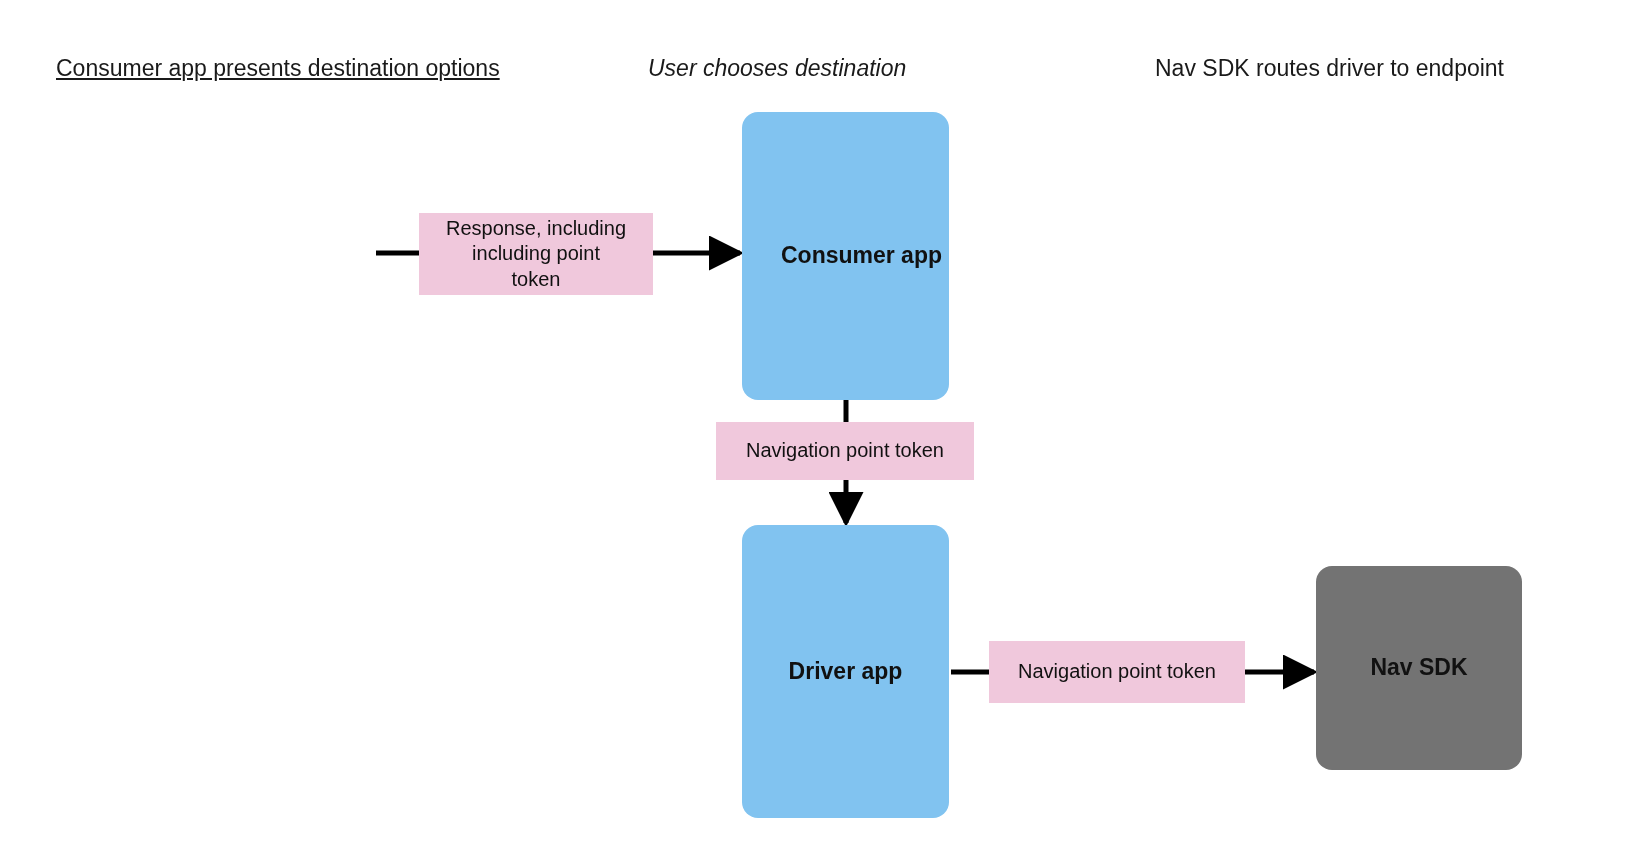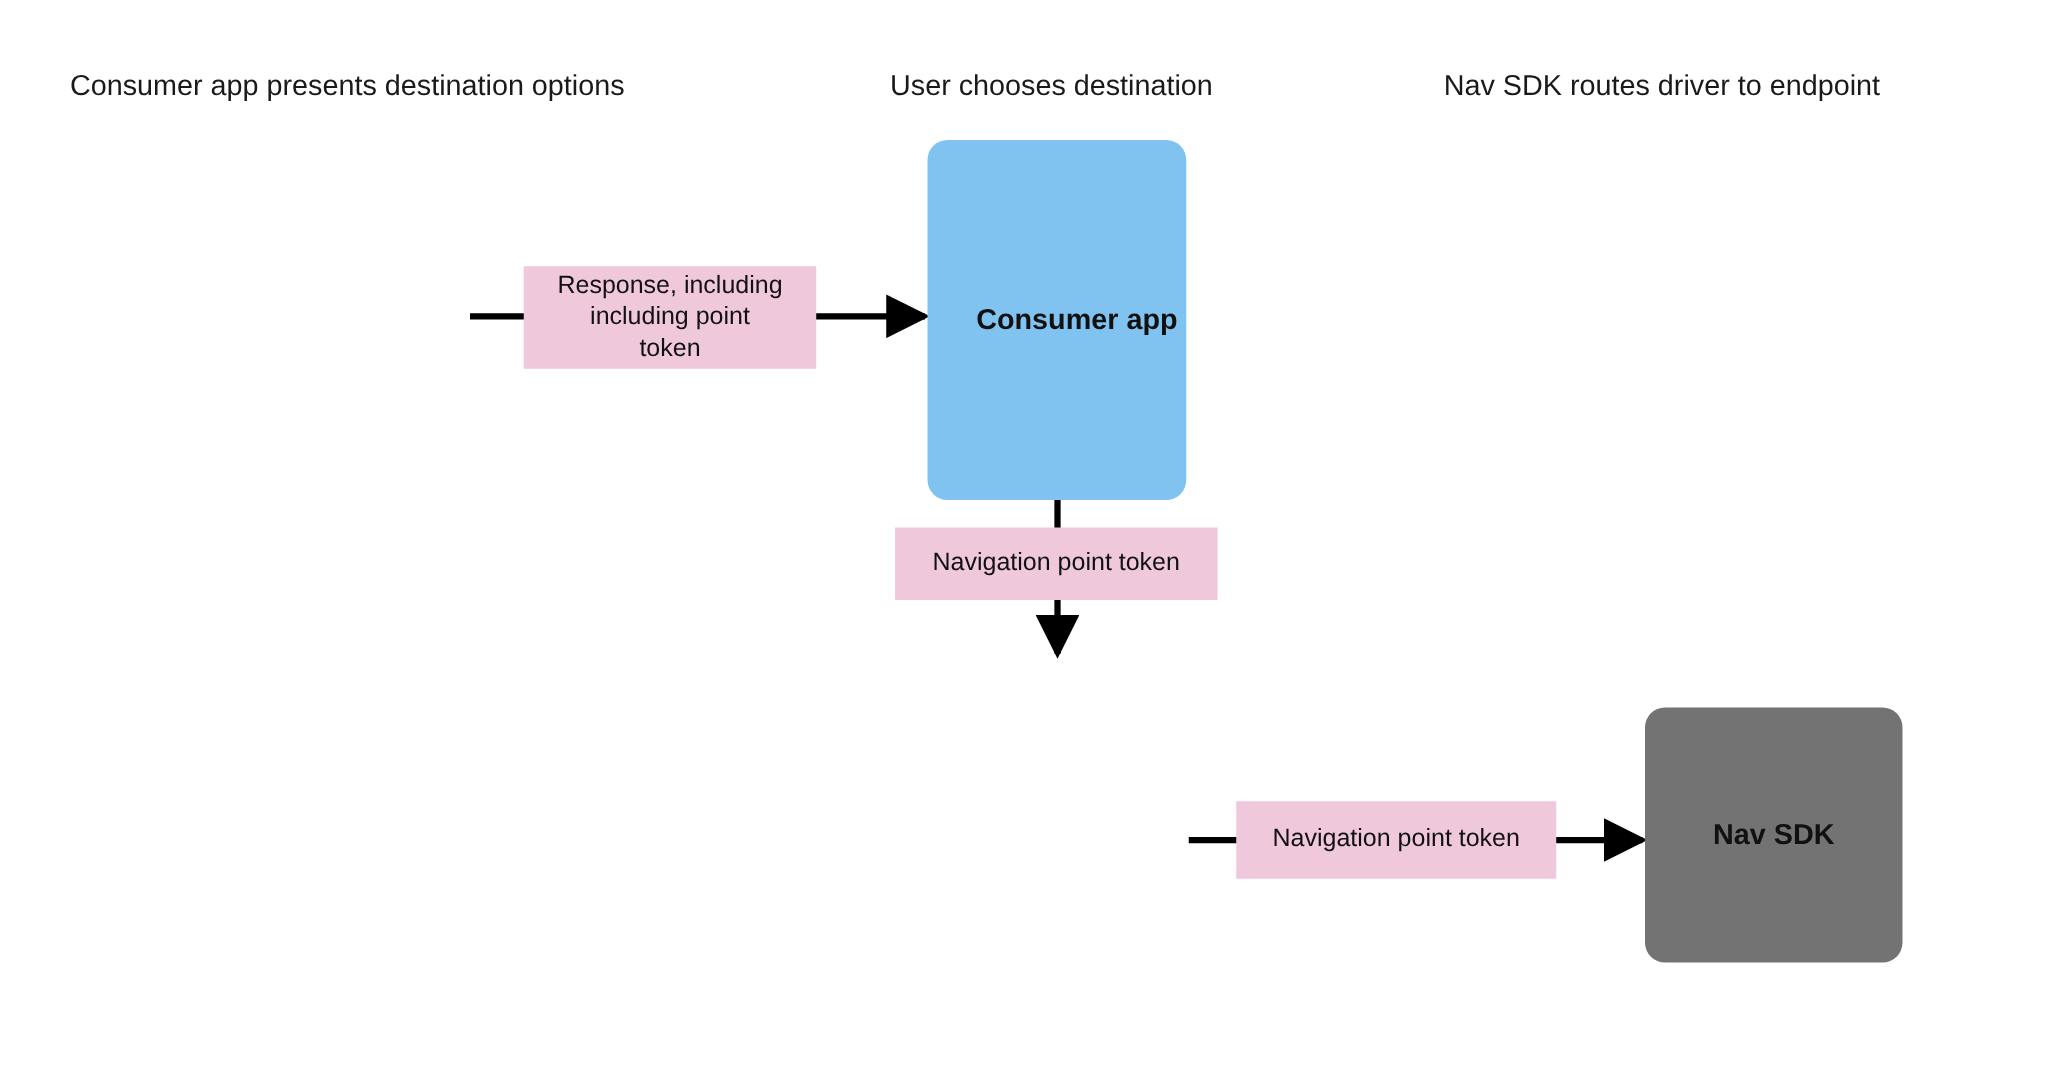--- a/index.html
+++ b/index.html
@@ -73,23 +73,23 @@
     height: 868px;
     pointer-events: none;
     overflow: visible;
   }
 </style>
 </head>
 <body>
 
 <div id="canvas">
 
-  <div class="col-heading" style="left:56px; top:57px;">Consumer app presents destination options</div>
+  <div class="col-heading" style="left:56px; top:57px;text-decoration:underline;">Consumer app presents destination options</div>
 
-  <div class="col-heading" style="left:712px; top:57px;">User chooses destination</div>
+  <div class="col-heading" style="left:648px; top:57px;font-style:italic;">User chooses destination</div>
 
   <div class="col-heading" style="left:1155px; top:57px;">Nav SDK routes driver to endpoint</div>
 
   <svg class="edge-svg" viewBox="0 0 1646 868" xmlns="http://www.w3.org/2000/svg">
     <defs>
       <marker id="arrowhead" markerWidth="7" markerHeight="7" refX="6.2" refY="3.5" orient="auto" markerUnits="strokeWidth">
         <path d="M0,0 L7,3.5 L0,7 z" fill="#000000"></path>
       </marker>
     </defs>
 
@@ -98,20 +98,23 @@
     <line x1="846" y1="400" x2="846" y2="523" stroke="#000000" stroke-width="5" marker-end="url(#arrowhead)"></line>
 
     <line x1="951" y1="672" x2="1314" y2="672" stroke="#000000" stroke-width="5" marker-end="url(#arrowhead)"></line>
   </svg>
 
 
   <div class="node" style="left:742px; top:112px; width:207px; height:288px; background:#81c3f0;padding-left:32px;">
     <span class="node-label">Consumer app</span>
   </div>
 
+  <div class="node" style="left:742px; top:525px; width:207px; height:293px; background:#81c3f0;">
+    <span class="node-label">Driver app</span>
+  </div>
 
   <div class="node" style="left:1316px; top:566px; width:206px; height:204px; background:#737373;">
     <span class="node-label">Nav SDK</span>
   </div>
 
   <div class="edge-label" style="left:419px; top:213px; width:234px; height:82px; background:#f0c8dc;">
     <div class="edge-label-text">
       <div>Response, including</div>
       <div>including point</div>
       <div>token</div>

